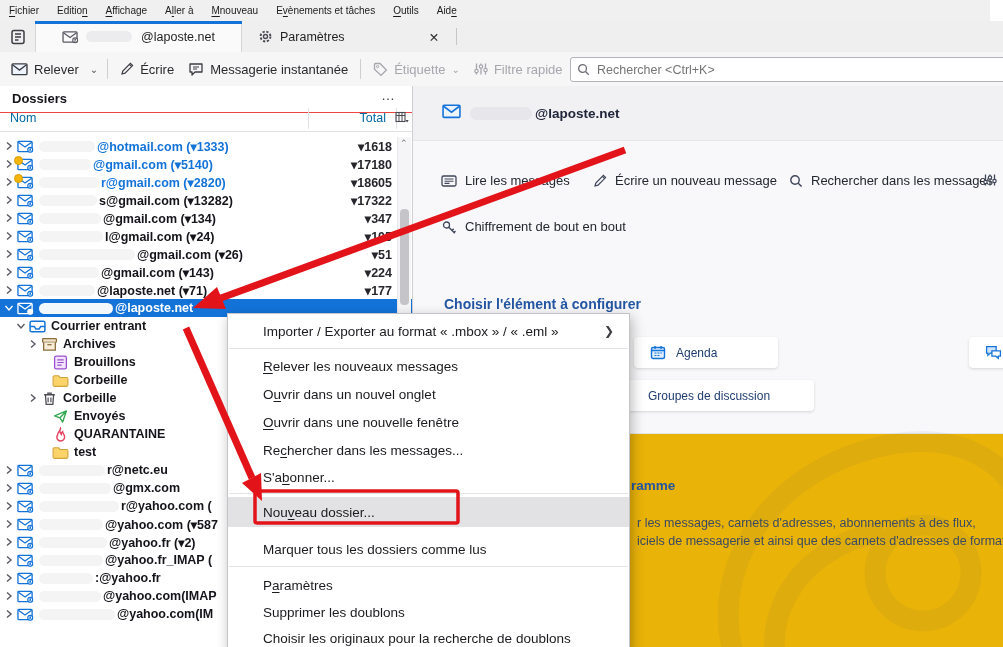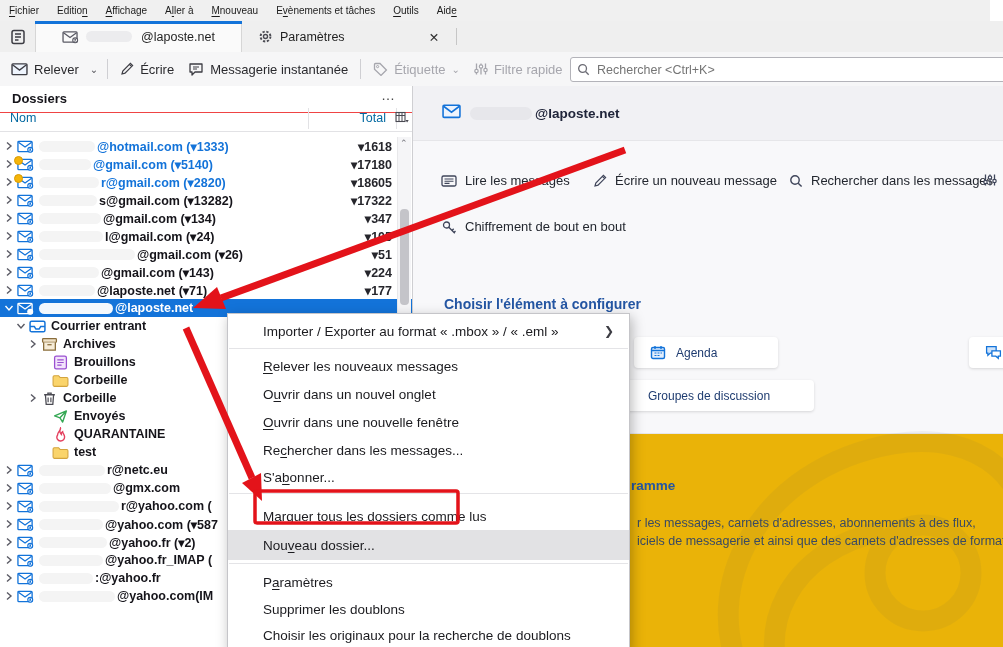--- a/index.html
+++ b/index.html
@@ -573,20 +573,32 @@
         </div>
         <div class="frow lvl0">
           <span class="chev">
             <svg width="8" height="10">
               <use href="#i-chev"></use>
             </svg>
           </span>
           <svg width="17" height="15" class="fic" style="color: rgb(19, 115, 217);">
             <use href="#i-acct"></use>
           </svg>
+          <span class="redact" style="width: 62px;"></span>
+          <span class="flabel">@yahoo.com(IMAP</span>
+        </div>
+        <div class="frow lvl0">
+          <span class="chev">
+            <svg width="8" height="10">
+              <use href="#i-chev"></use>
+            </svg>
+          </span>
+          <svg width="17" height="15" class="fic" style="color: rgb(19, 115, 217);">
+            <use href="#i-acct"></use>
+          </svg>
           <span class="redact" style="width: 76px;"></span>
           <span class="flabel">@yahoo.com(IM</span>
         </div>
       </div>
     <div id="fp-scroll">
       <span class="arr">⌃</span>
       <div id="fp-thumb"></div>
     </div>
   </div>
 
@@ -687,29 +699,29 @@
         <span>Re</span>
         <u>c</u>
         <span>hercher dans les messages...</span>
       </div>
     <div class="mi" style="height:26px">
         <span>S'a</span>
         <u>b</u>
         <span>onner...</span>
       </div>
     <div class="msep"></div>
+    <div class="mi hover">
+        <span>Nou</span>
+        <u>v</u>
+        <span>eau dossier...</span>
+      </div>
     <div class="mi" style="margin-top:8px">
         <span>Marquer tous les dossiers comme lus</span>
         <u></u>
         <span></span>
-      </div>
-    <div class="mi hover">
-        <span>Nou</span>
-        <u>v</u>
-        <span>eau dossier...</span>
       </div>
     <div class="msep"></div>
     <div class="mi" style="margin-top:4px">
         <span>P</span>
         <u>a</u>
         <span>ramètres</span>
       </div>
     <div class="mi" style="height:26px">
         <span>Supprimer les doublons</span>
         <u></u>

